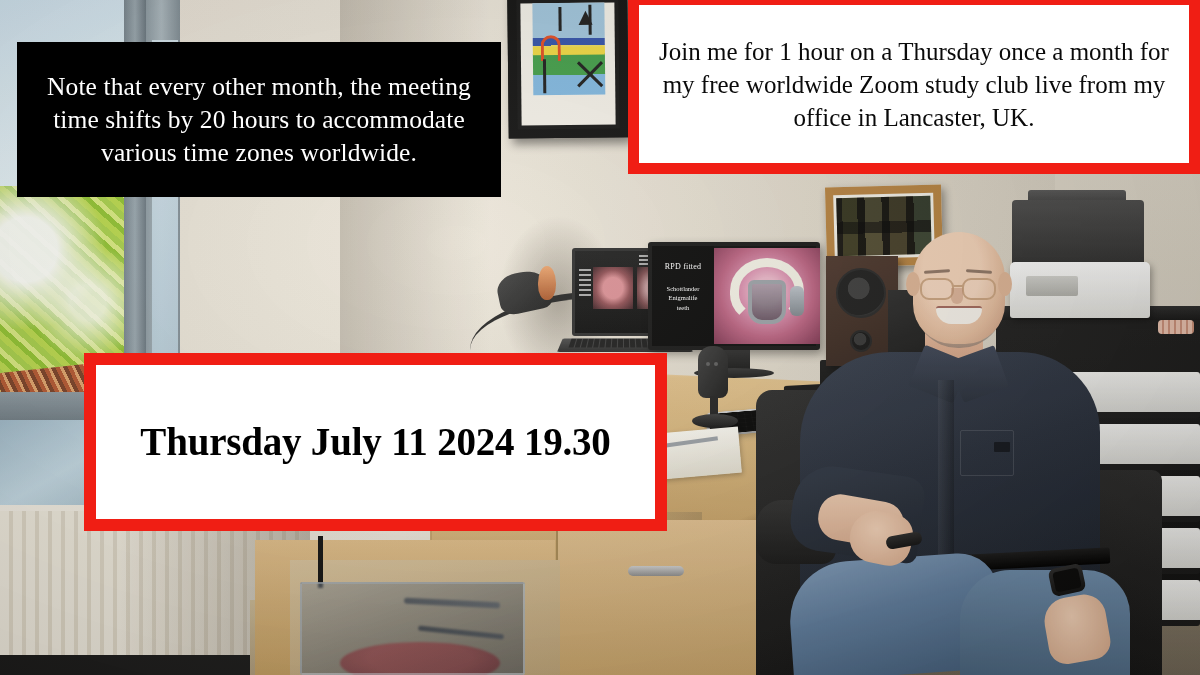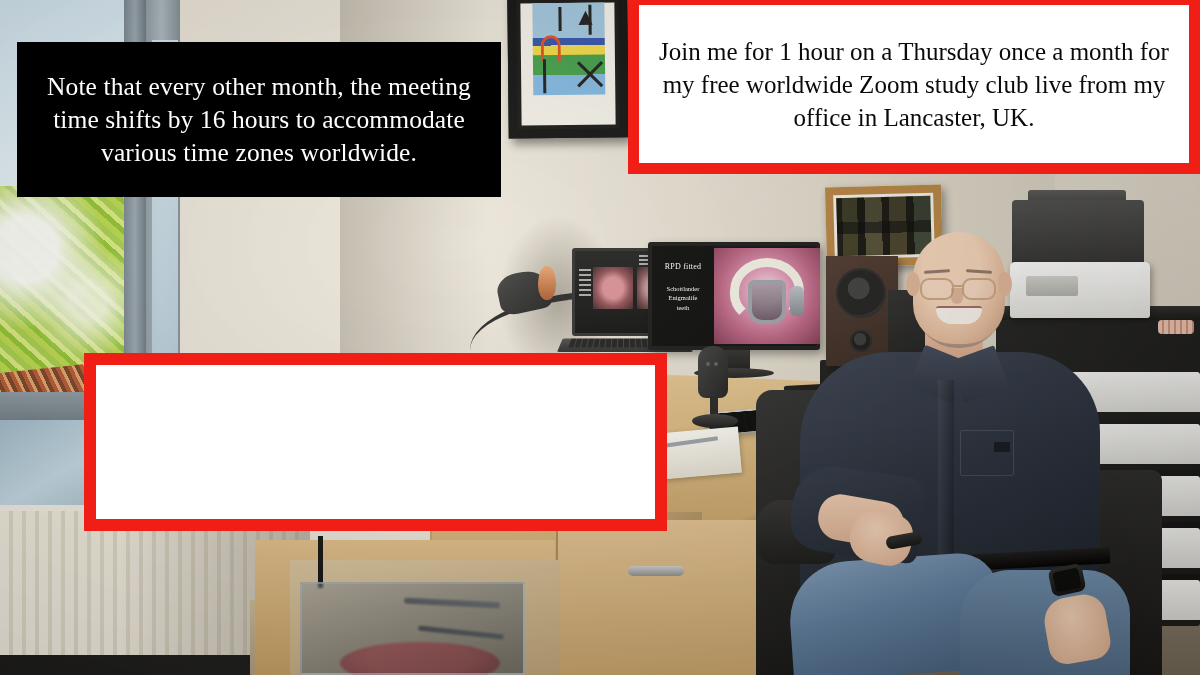--- a/index.html
+++ b/index.html
@@ -792,23 +792,24 @@
     <div class="tt-hinge"></div>
     <div class="tt-arm2"></div>
     <div class="tt-platter"></div>
     <div class="tt-tonearm"></div>
     <div class="tt-cover"></div>
 
     <div class="photo-grade"></div>
   </div>
 
   <div class="callout" id="note-box">
-    <div class="txt">Note that every other month, the meeting time shifts by 16 hours to accommodate various time zones worldwide.</div>
+    <div class="txt">Note that every other month, the meeting time shifts by 20 hours to accommodate various time zones worldwide.</div>
   </div>
 
   <div class="callout" id="intro-box">
     <div class="txt">Join me for 1 hour on a Thursday once a month for my free worldwide Zoom study club live from my office in Lancaster, UK.</div>
   </div>
 
   <div class="callout" id="next-box">
+    <div class="l2">Thursday July 11 2024 19.30</div>
   </div>
 
 </div>
 
 </body></html>

